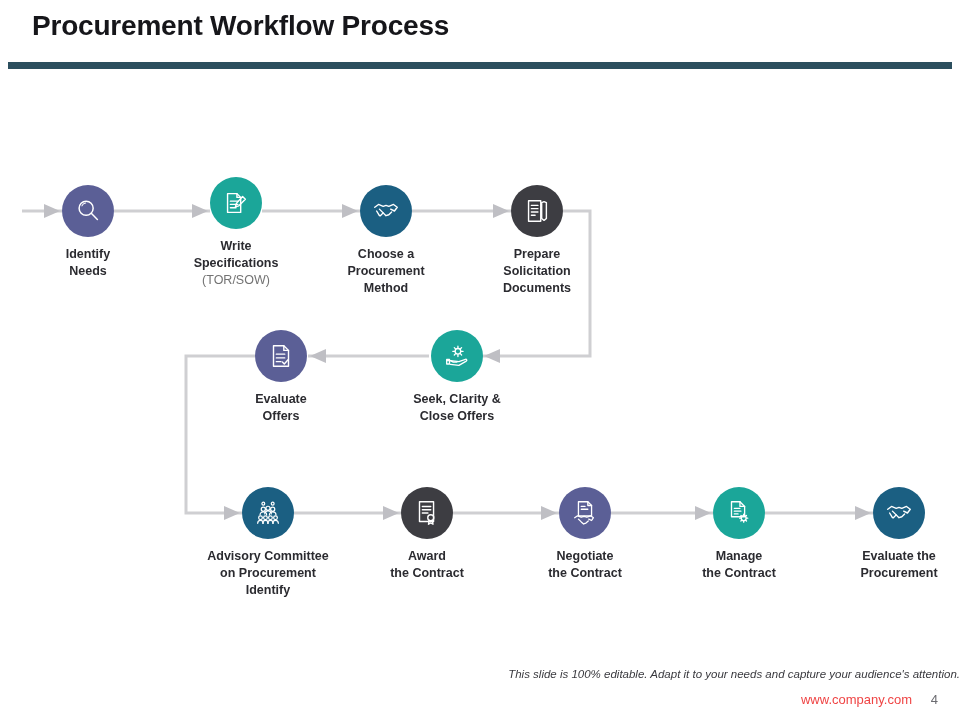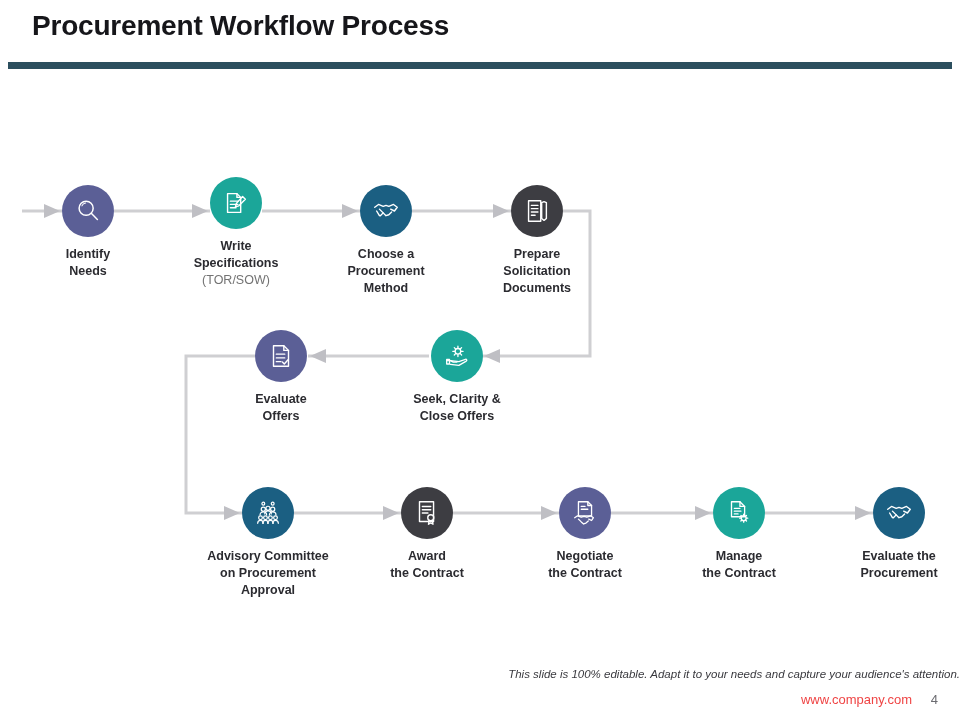--- a/index.html
+++ b/index.html
@@ -269,21 +269,21 @@
         <circle cx="18.6" cy="21" r="2"></circle>
           <circle cx="24" cy="21" r="2"></circle>
         <path d="M5 27c0-2 1.3-3.2 3-3.2S11 25 11 27"></path>
         <path d="M10.3 27c0-2 1.3-3.2 3-3.2s3 1.2 3 3.2"></path>
         <path d="M15.6 27c0-2 1.3-3.2 3-3.2s3 1.2 3 3.2"></path>
         <path d="M21 27c0-2 1.3-3.2 3-3.2s3 1.2 3 3.2"></path>
       </svg>
     </div>
     <div class="node-label">Advisory Committee
 on Procurement
-Approval</div>
+Identify</div>
   </div>
 
   <div class="node" style="left:427px; top:487px;">
     <div class="node-circle" style="background:#3d3d42;">
       <svg width="30" height="30" viewBox="0 0 32 32" fill="none" stroke="#ffffff" stroke-width="1.5" stroke-linecap="round" stroke-linejoin="round">
         <rect x="8" y="4" width="15" height="21"></rect>
         <line x1="11" y1="9" x2="20" y2="9"></line>
         <line x1="11" y1="12.5" x2="20" y2="12.5"></line>
         <line x1="11" y1="16" x2="17" y2="16"></line>
         <circle cx="20" cy="21" r="3.2"></circle>

